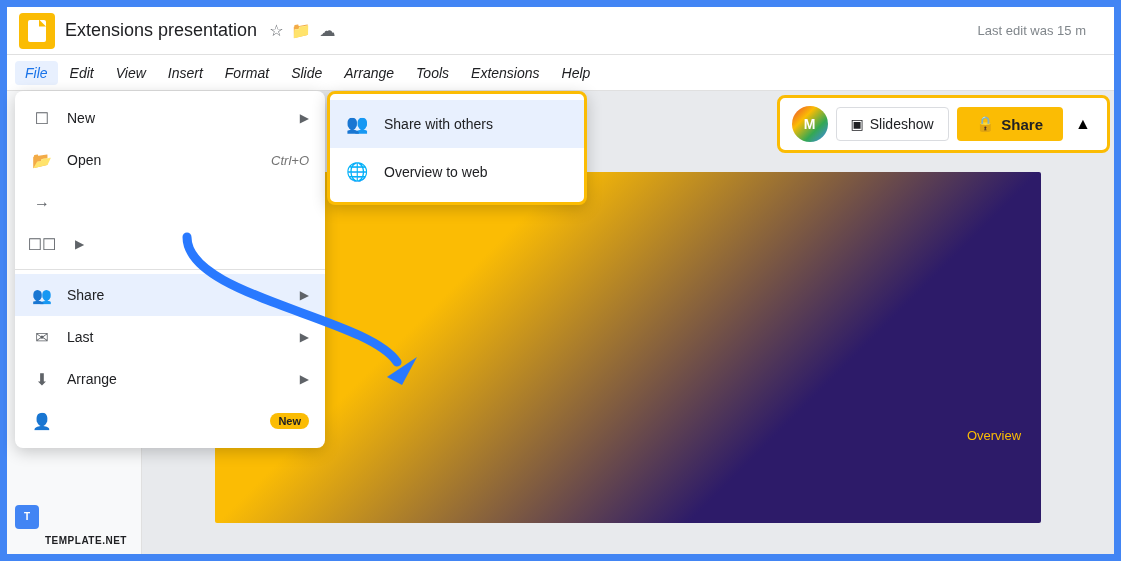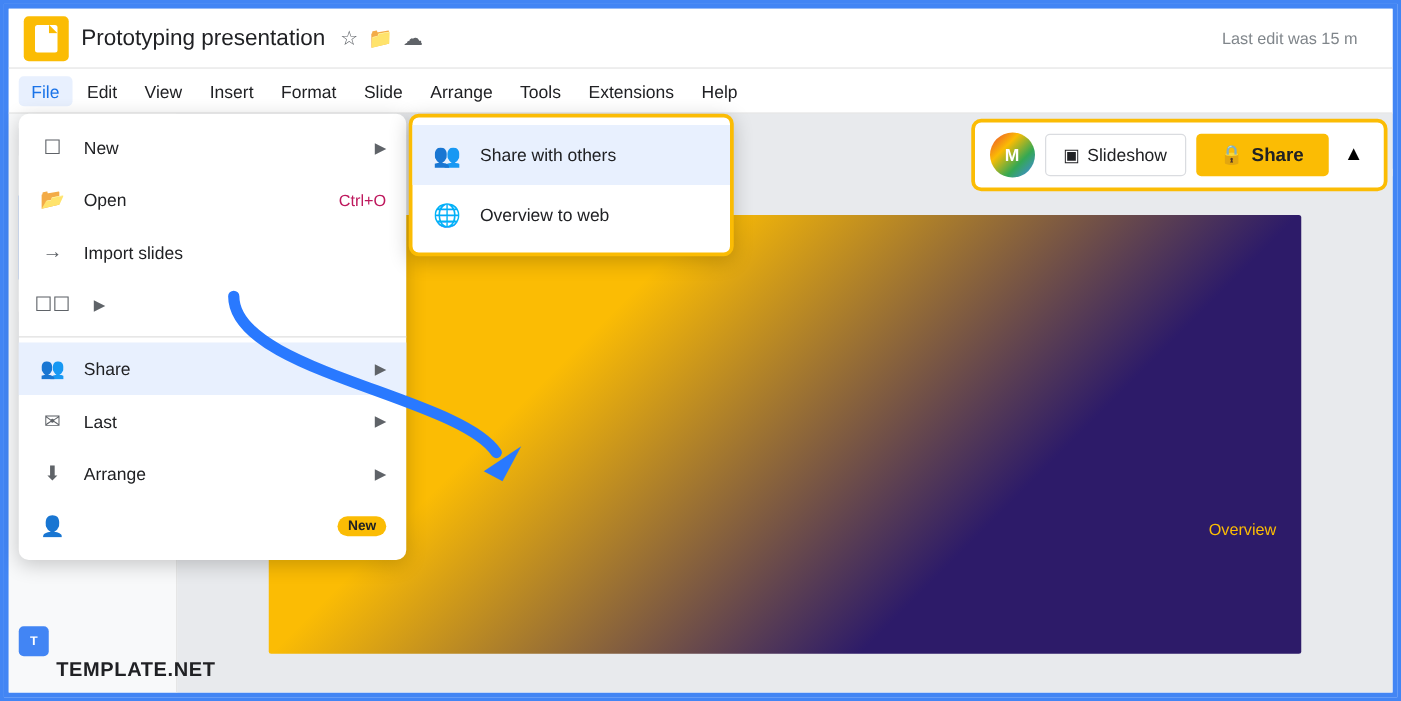--- a/index.html
+++ b/index.html
@@ -99,20 +99,21 @@
       gap: 2px;
     }
 
     .menu-item {
       padding: 4px 10px;
       font-size: 14px;
       color: #202124;
       cursor: pointer;
       border-radius: 4px;
       white-space: nowrap;
+      font-style: italic;
     }
     .menu-item.active {
       background: #e8f0fe;
       color: #1a73e8;
     }
 
     
     .content-area {
       display: flex;
       height: calc(100% - 84px);
@@ -268,21 +269,21 @@
       height: 85%;
       background: linear-gradient(135deg, #fbbc04 30%, #2d1b69 70%);
       border-radius: 2px;
       position: relative;
       overflow: hidden;
     }
 
     .canvas-text {
       position: absolute;
       right: 20px;
-      bottom: 88px;
+      bottom: 76px;
       font-size: 13px;
       color: #fbbc04;
       font-weight: 500;
       text-align: center;
       line-height: 1.6;
     }
 
     
     .file-dropdown {
       position: absolute;
@@ -317,23 +318,24 @@
       color: #5f6368;
       font-size: 16px;
       flex-shrink: 0;
     }
 
     .dropdown-label {
       flex: 1;
     }
 
     .dropdown-shortcut {
-      color: #be185d;
+      color: #737373;
       font-size: 13px;
       margin-left: auto;
+      font-style: italic;
     }
 
     .dropdown-arrow {
       color: #5f6368;
       font-size: 12px;
       margin-left: 8px;
     }
 
     .new-badge {
       background: #fbbc04;
@@ -421,37 +423,37 @@
       background: #4285f4;
       border-radius: 4px;
       display: flex;
       align-items: center;
       justify-content: center;
       color: #fff;
       font-size: 10px;
       font-weight: 700;
     }
     .watermark-text {
-      font-size: 16px;
+      font-size: 10px;
       font-weight: 700;
       color: #202124;
       letter-spacing: 0.5px;
       margin-top: 48px;
     }
   </style>
 </head>
 <body>
 
 <div class="main-container">
 
   <div class="title-bar">
     <div class="app-icon">
       <div class="app-icon-inner"></div>
     </div>
-    <span class="file-title">Prototyping presentation</span>
+    <span class="file-title">Extensions presentation</span>
     <div class="title-icons">
       <span class="title-icon">☆</span>
       <span class="title-icon">📁</span>
       <span class="title-icon">☁</span>
     </div>
     <div class="spacer"></div>
     <span class="last-edit">Last edit was 15 m</span>
   </div>
 
   <div class="menu-bar">
@@ -533,21 +535,20 @@
     </div>
 
     <div class="dropdown-item">
       <span class="dropdown-icon">📂</span>
       <span class="dropdown-label">Open</span>
       <span class="dropdown-shortcut">Ctrl+O</span>
     </div>
 
     <div class="dropdown-item">
       <span class="dropdown-icon">→</span>
-      <span class="dropdown-label">Import slides</span>
     </div>
 
     <div class="dropdown-item">
       <span class="dropdown-icon">☐☐</span>
       <span class="dropdown-arrow">▶</span>
     </div>
 
     <div class="dropdown-divider"></div>
 
     <div class="dropdown-item highlighted">

